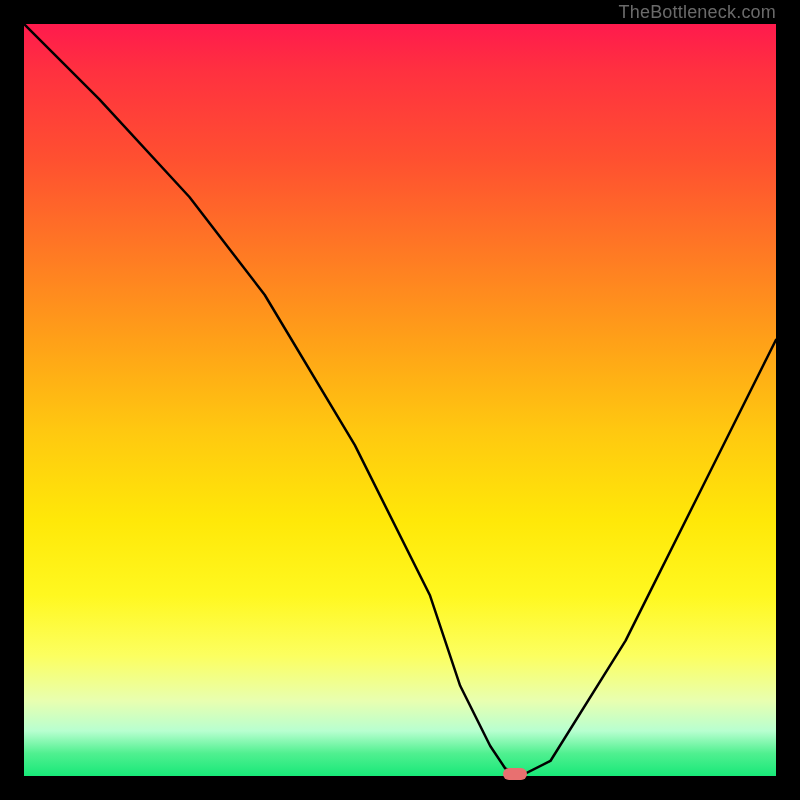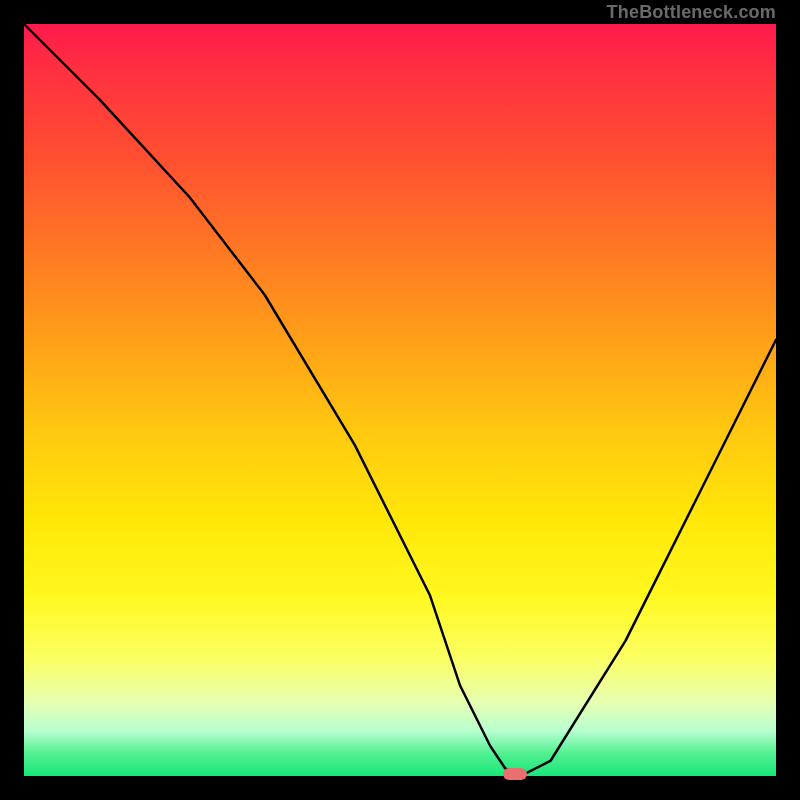--- a/index.html
+++ b/index.html
@@ -40,21 +40,21 @@
       #50f090 97%,
       #18e878 100%
     );
     border: 2px solid #000;
   }
   .watermark {
     position: absolute;
     top: 2px;
     right: 24px;
     font-size: 18px;
-    font-weight: 700;
+    font-weight: 400;
     color: #6a6a6a;
     letter-spacing: 0.2px;
     user-select: none;
   }
   svg.curve {
     position: absolute;
     left: 0;
     top: 0;
     width: 100%;
     height: 100%;

